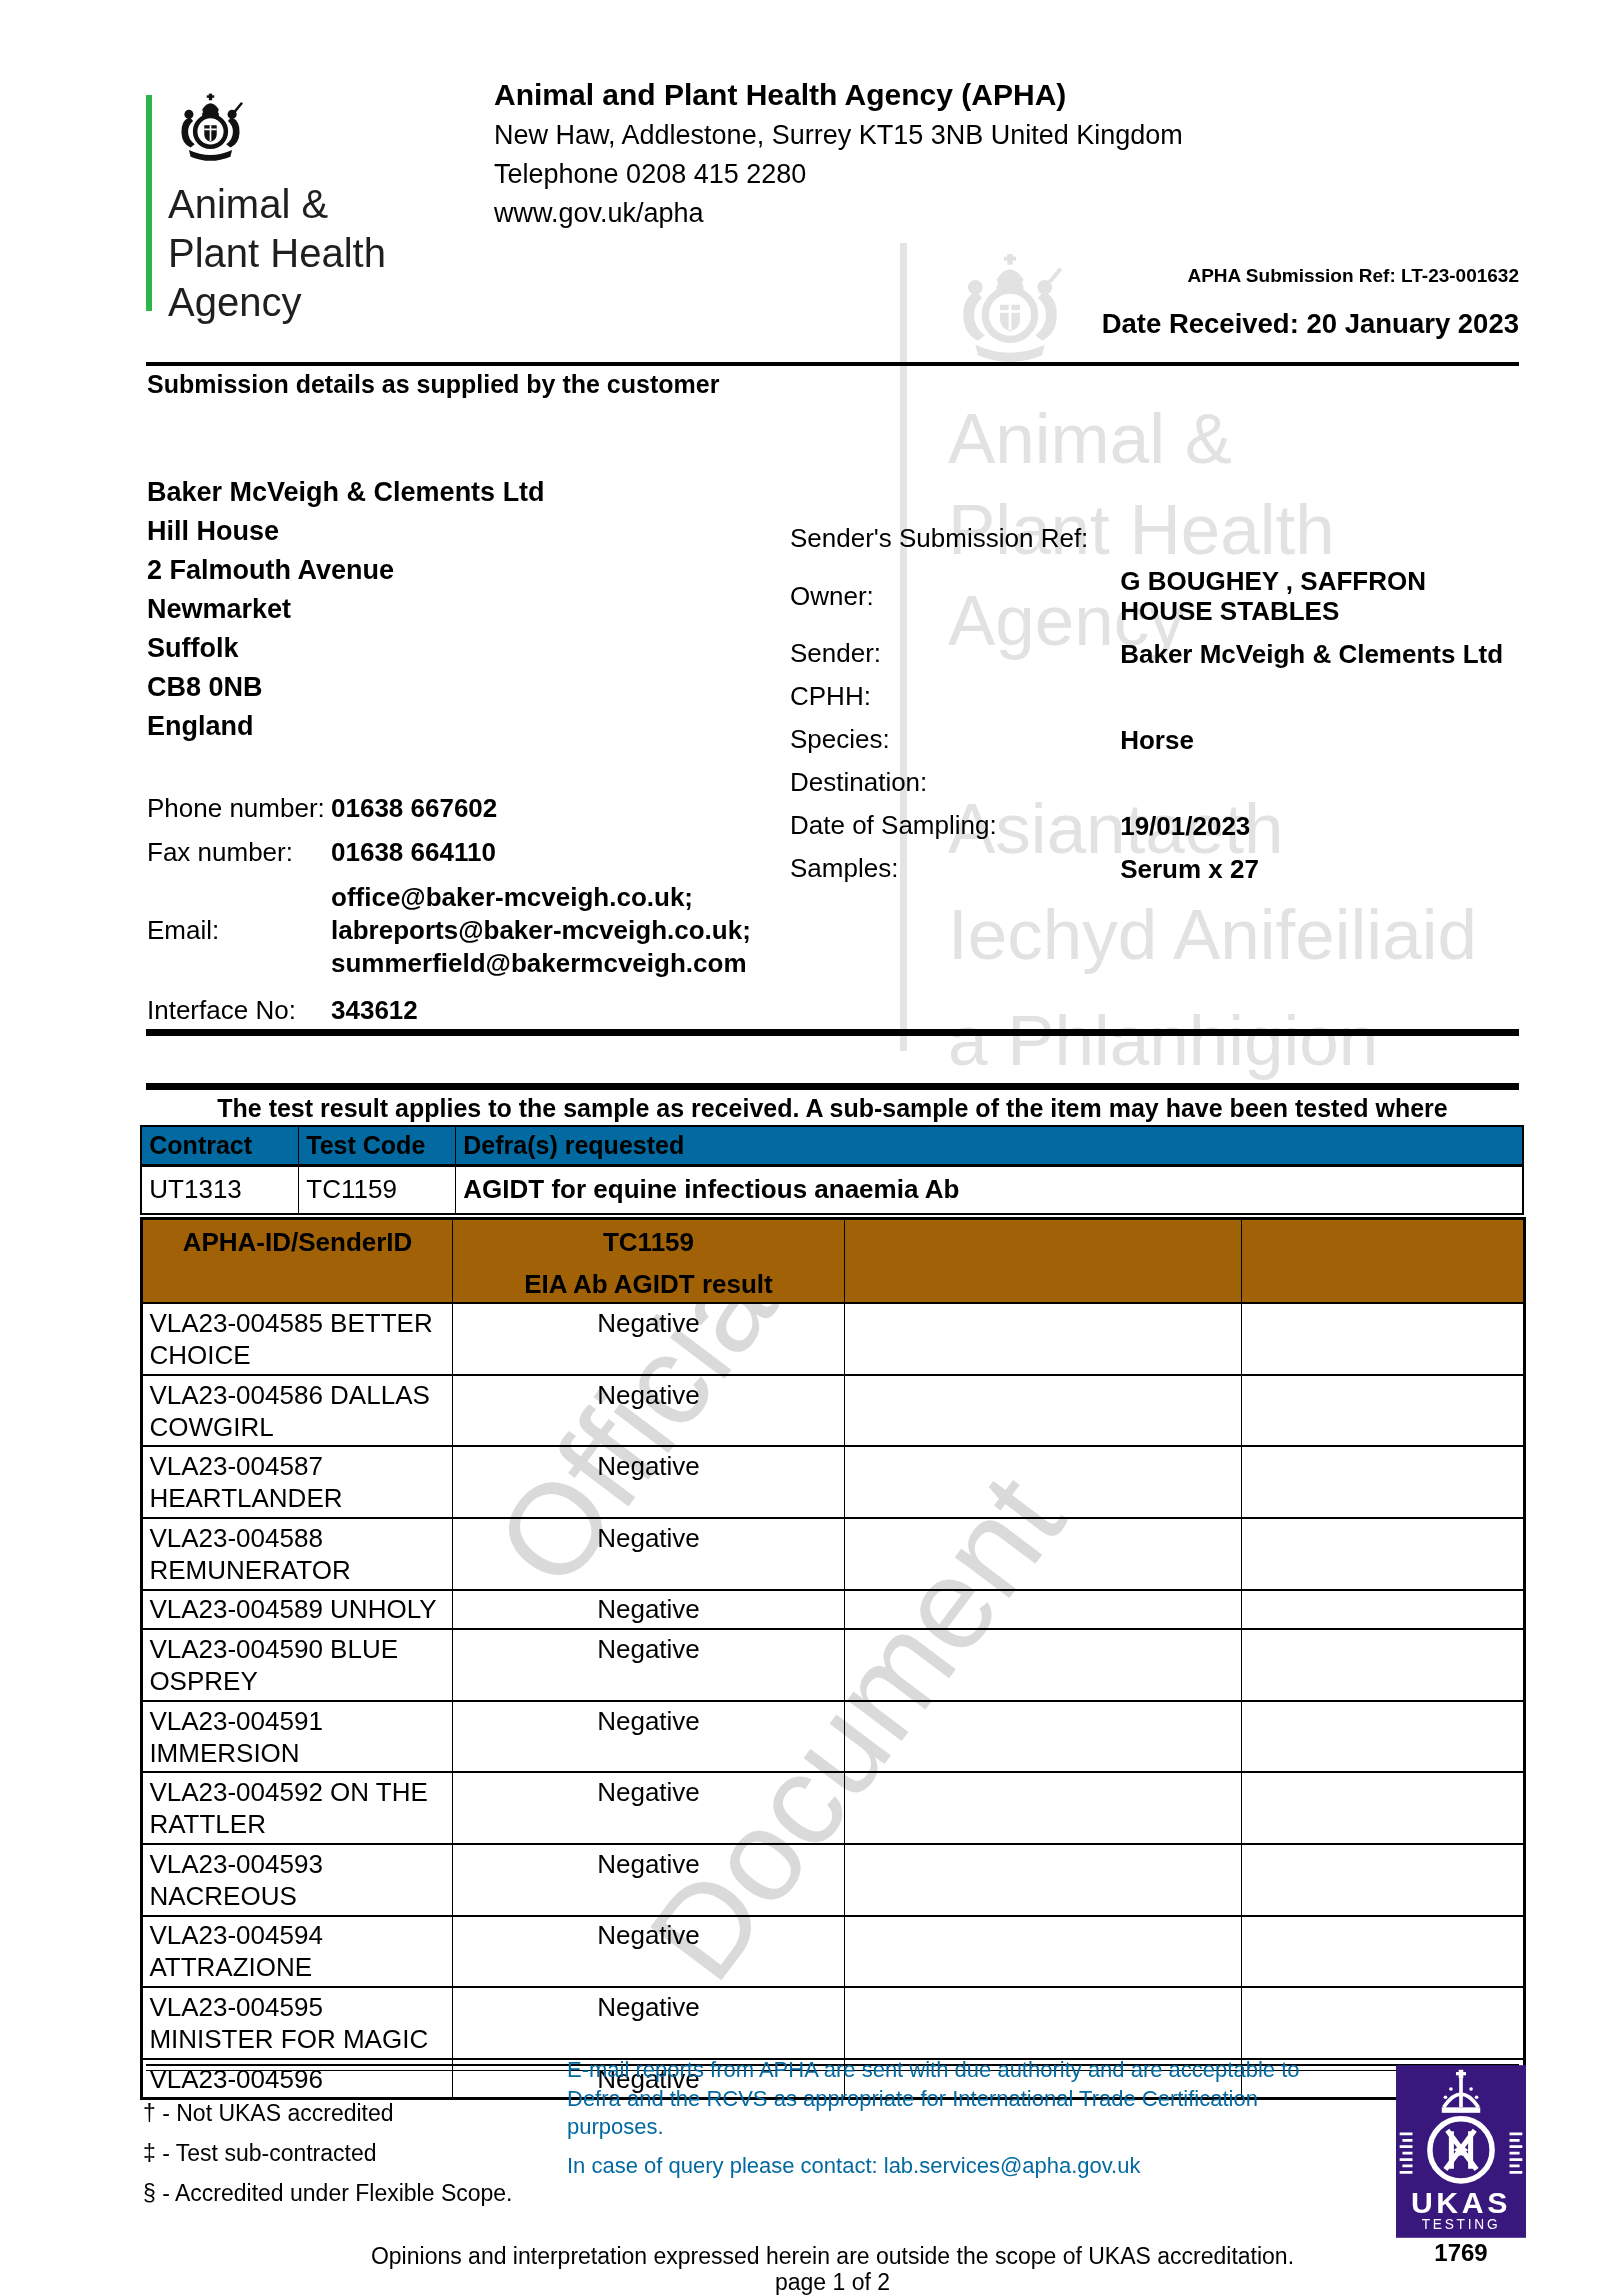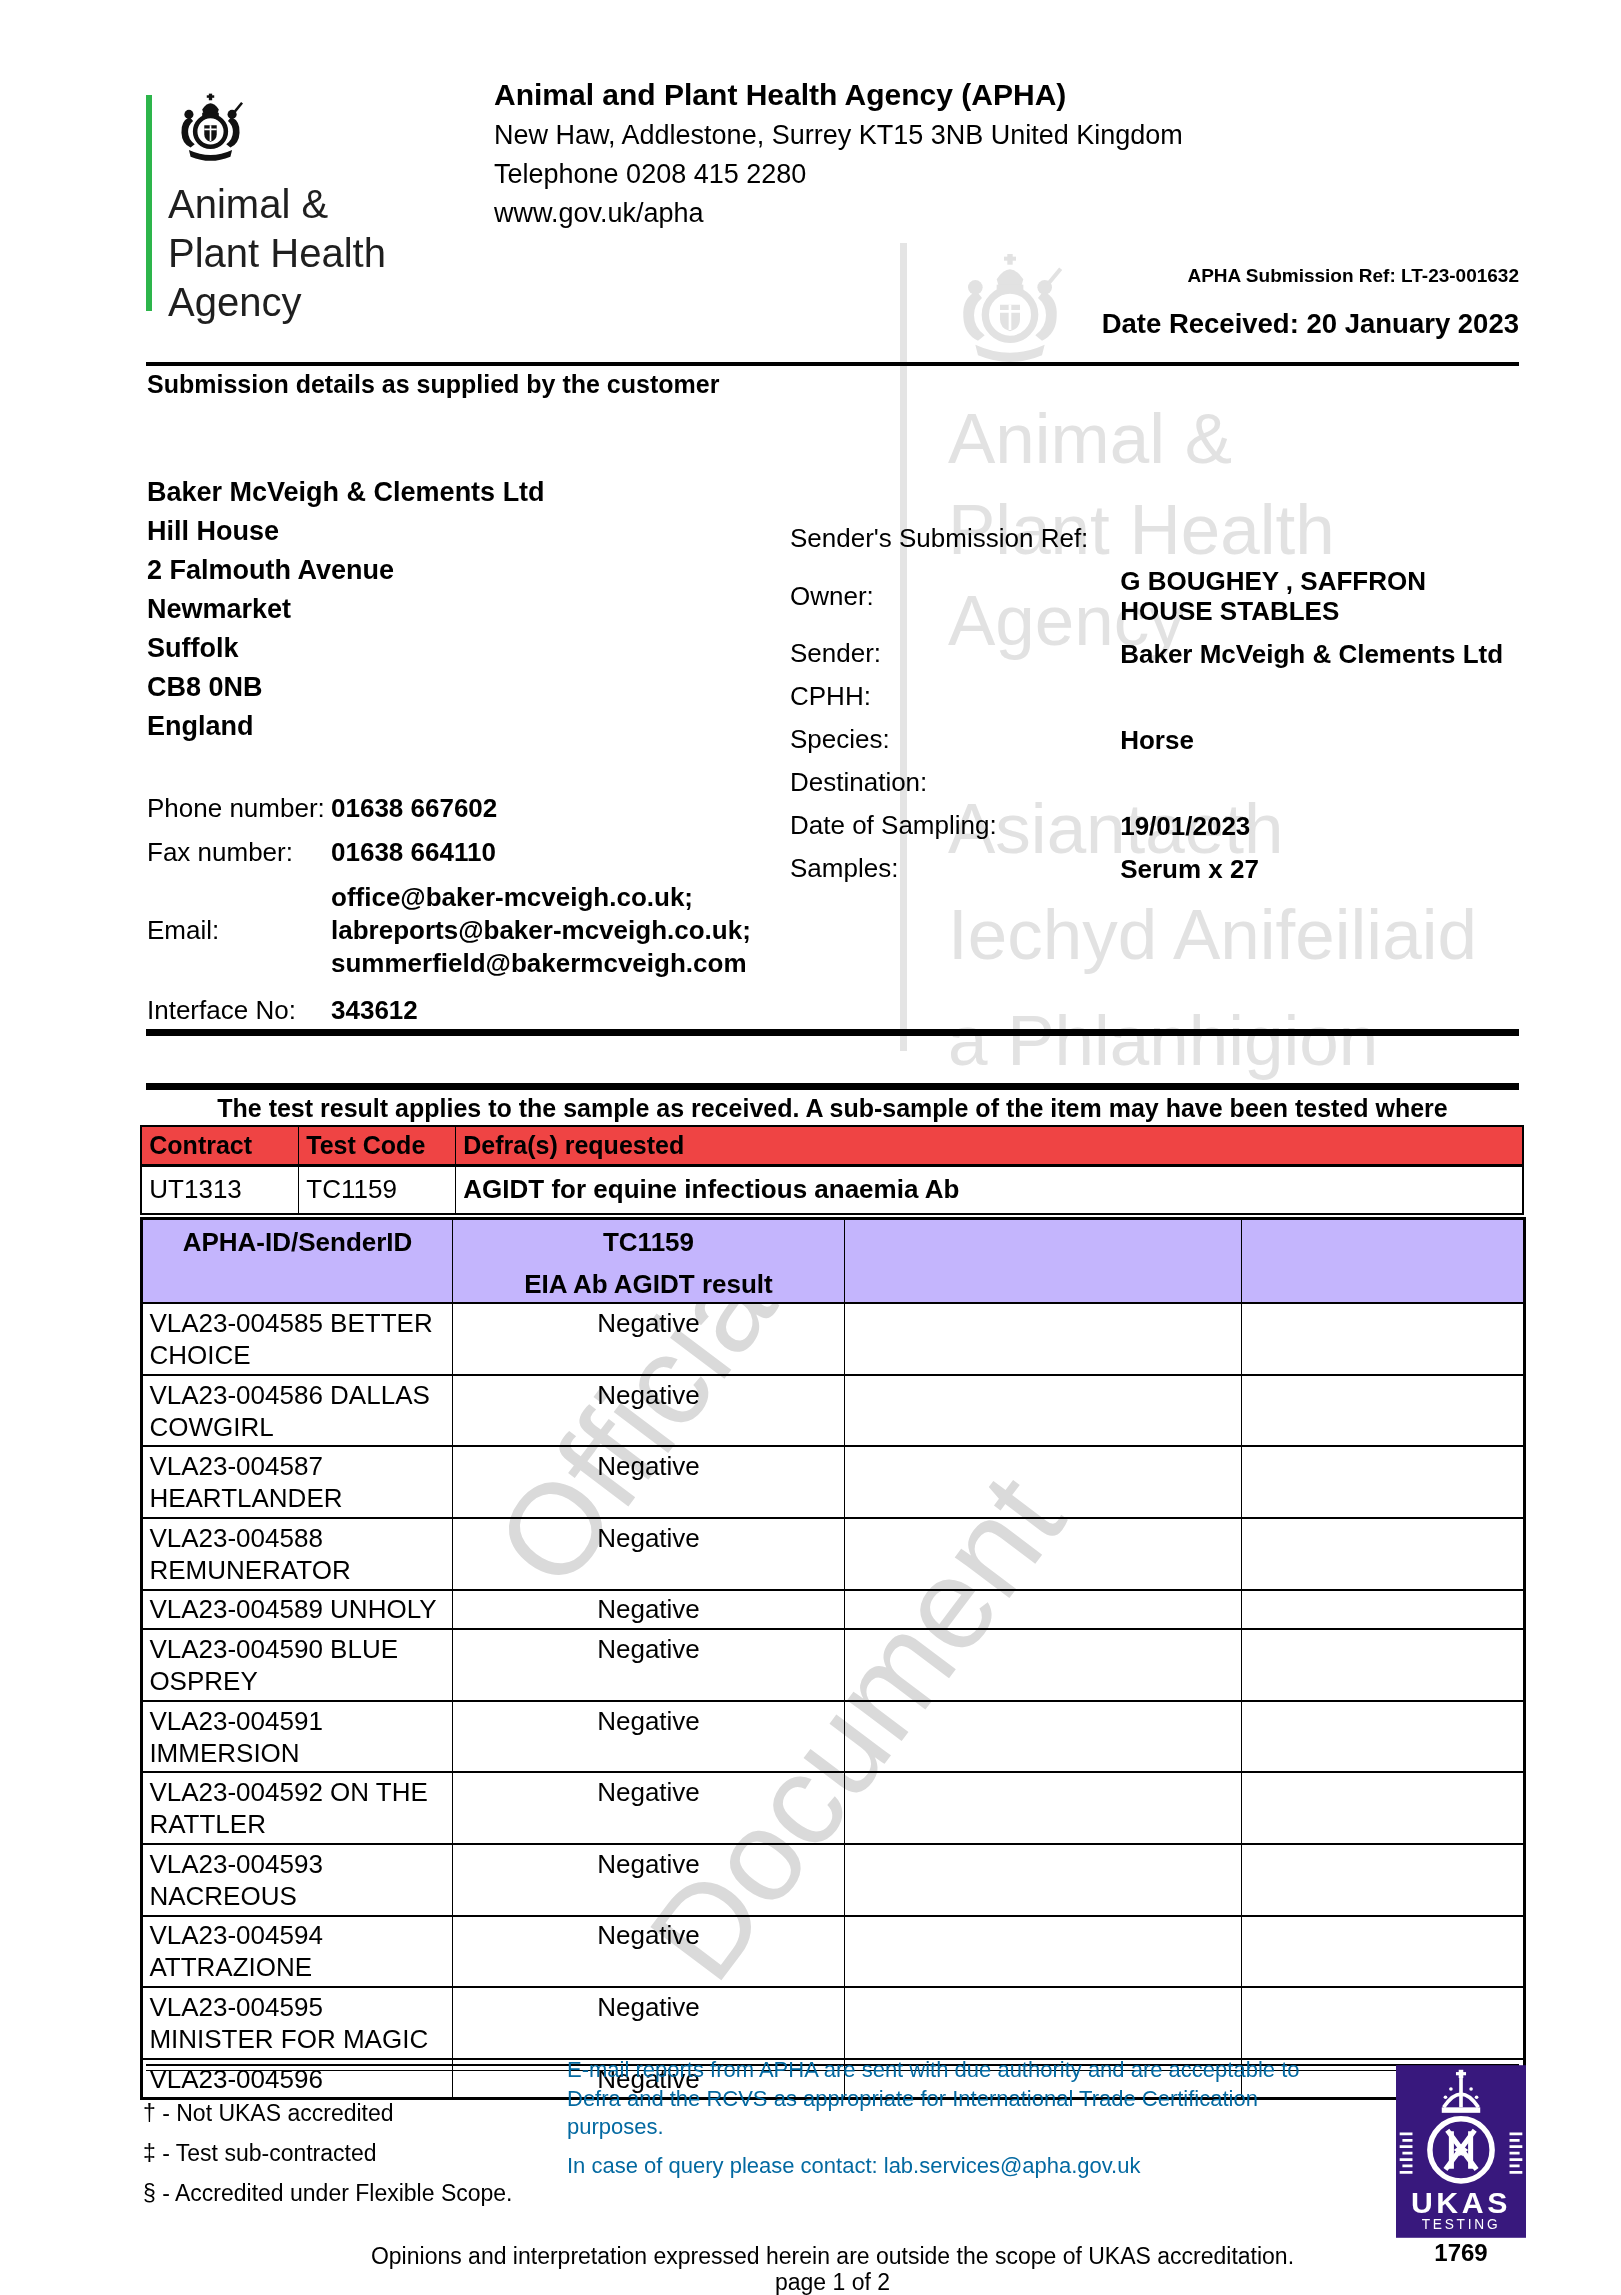--- a/index.html
+++ b/index.html
@@ -40,32 +40,32 @@
   .d-row{display:flex;align-items:center;margin-bottom:12px;min-height:28.5px;}
   .d-label{width:321px;flex:none;text-align:left;}
   .d-value{font-weight:bold;margin-left:9.2px;width:399px;line-height:30px;}
   
   .bar1{left:146px;top:1029px;width:1373px;height:6.9px;background:#000;}
   .report-title{left:146px;top:1034px;width:1373px;text-align:center;font-size:37px;font-weight:bold;}
   .bar2{left:146px;top:1083px;width:1373px;height:6.9px;background:#000;}
   .disclaimer{left:146px;top:1094px;width:1373px;text-align:center;font-size:25px;font-weight:bold;}
   
   .t1{left:140px;top:1125px;width:1380px;border:2.8px solid #000;}
-  .t1 .thead{display:grid;grid-template-columns:157px 157px auto;background:#ef4444;border-bottom:3.2px solid #000;}
+  .t1 .thead{display:grid;grid-template-columns:157px 157px auto;background:#0369a1;border-bottom:3.2px solid #000;}
   .t1 .thead div{font-size:25px;font-weight:bold;padding:3.7px 0 4.6px 7.3px;border-right:1.8px solid #000;}
   .t1 .thead div:last-child{border-right:none;}
   .t1 .trow{display:grid;grid-template-columns:157px 157px auto;}
   .t1 .trow div{font-size:26px;padding:6.4px 0 8.3px 7.3px;border-right:1.8px solid #000;}
   .t1 .trow div:last-child{border-right:none;font-weight:bold;}
   .t2{left:140px;top:1217px;width:1380px;border:3.2px solid #000;}
   .t2 .row{display:grid;grid-template-columns:310px 392px 397px auto;border-bottom:2.3px solid #000;min-height:33px;}
   .t2 .row:last-child{border-bottom:none;}
   .t2 .cell{border-right:1.8px solid #000;padding:2.8px 6.4px;font-size:26px;line-height:32px;}
   .t2 .cell:last-child{border-right:none;}
-  .t2 .hrow{background:#c4b5fd;border-bottom:2.8px solid #000;min-height:67px;}
+  .t2 .hrow{background:#a16207;border-bottom:2.8px solid #000;min-height:67px;}
   .t2 .hrow .cell{font-weight:bold;font-size:26px;}
   .t2 .h1{text-align:center;padding-top:5.5px;}
   .t2 .h2{text-align:center;padding-top:5.5px;}
   .t2 .h2 .l2{margin-top:10px;}
   .t2 .res{text-align:center;}
   
   .foot-rule{left:146px;top:2064px;width:1373px;height:3.7px;border-top:2.8px solid #000;border-bottom:1.8px solid #000;}
   .notes{left:143px;top:2093px;font-size:23px;line-height:40px;}
   .gray-block{left:567px;top:2056px;width:776px;font-size:22px;line-height:28.5px;color:#0369a1;}
   .gray-query{margin-top:10px;}

